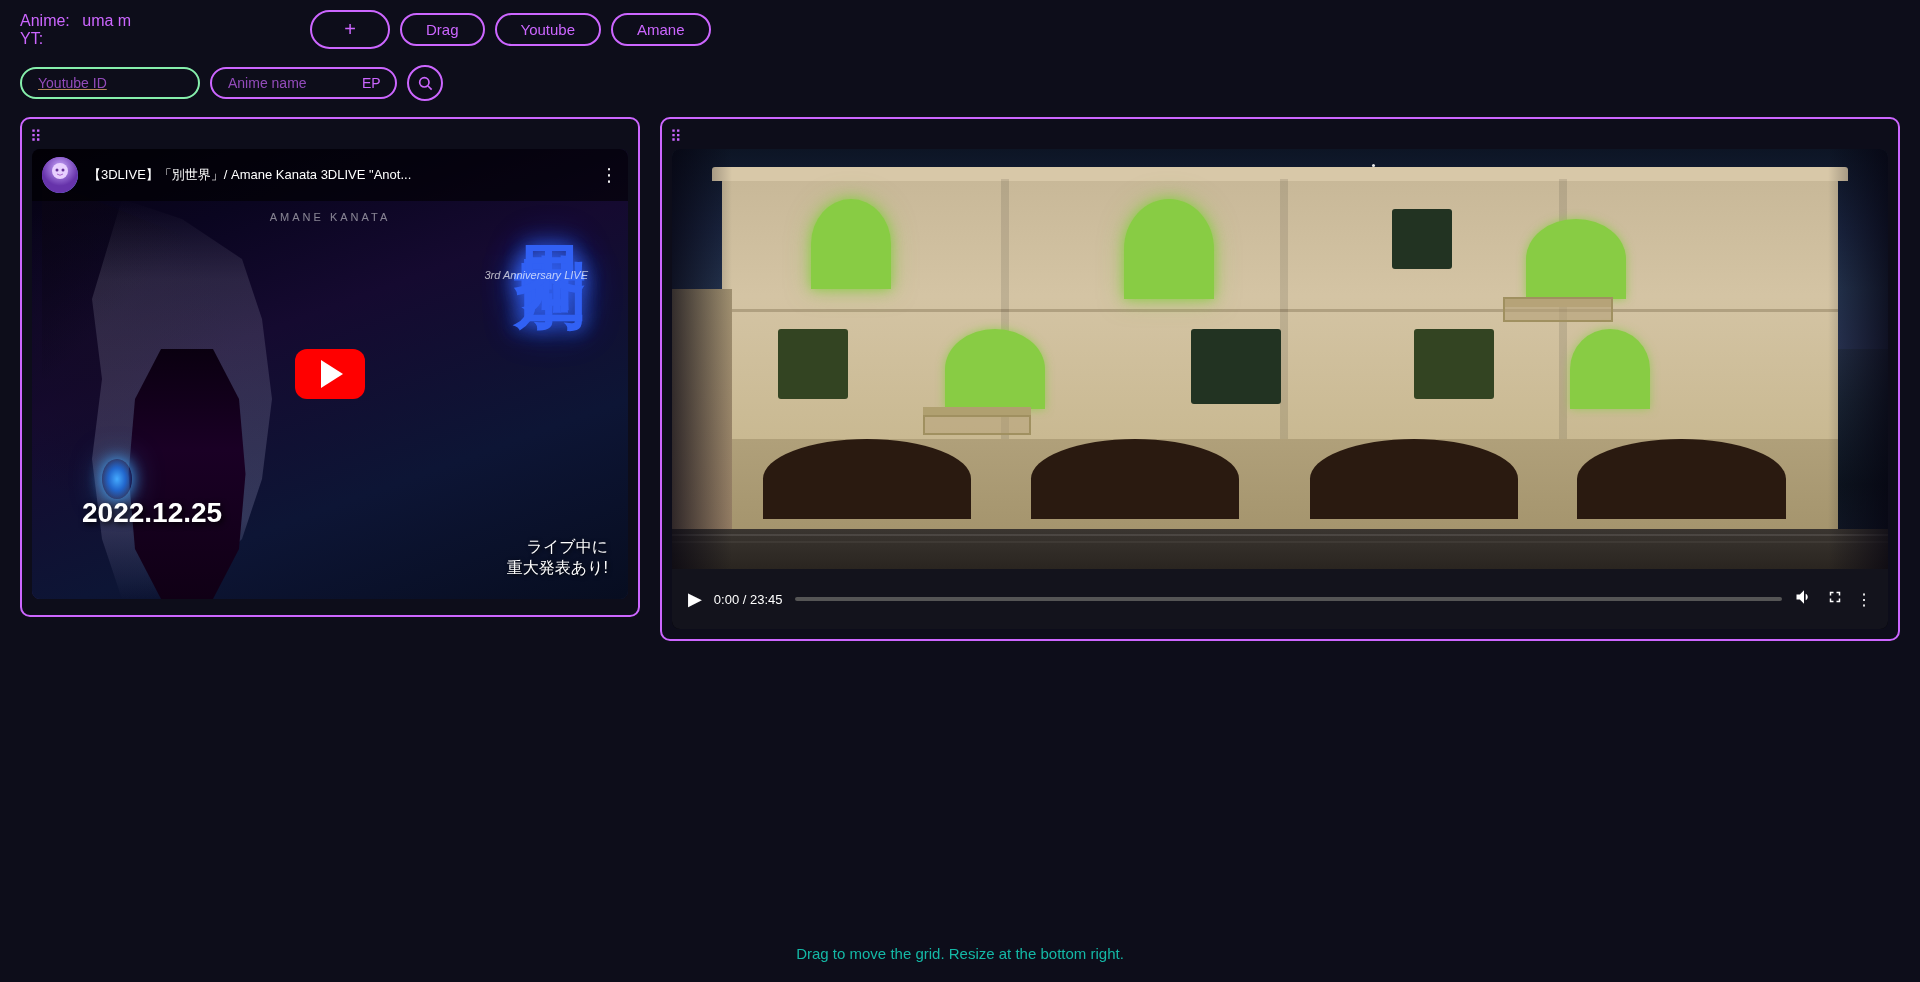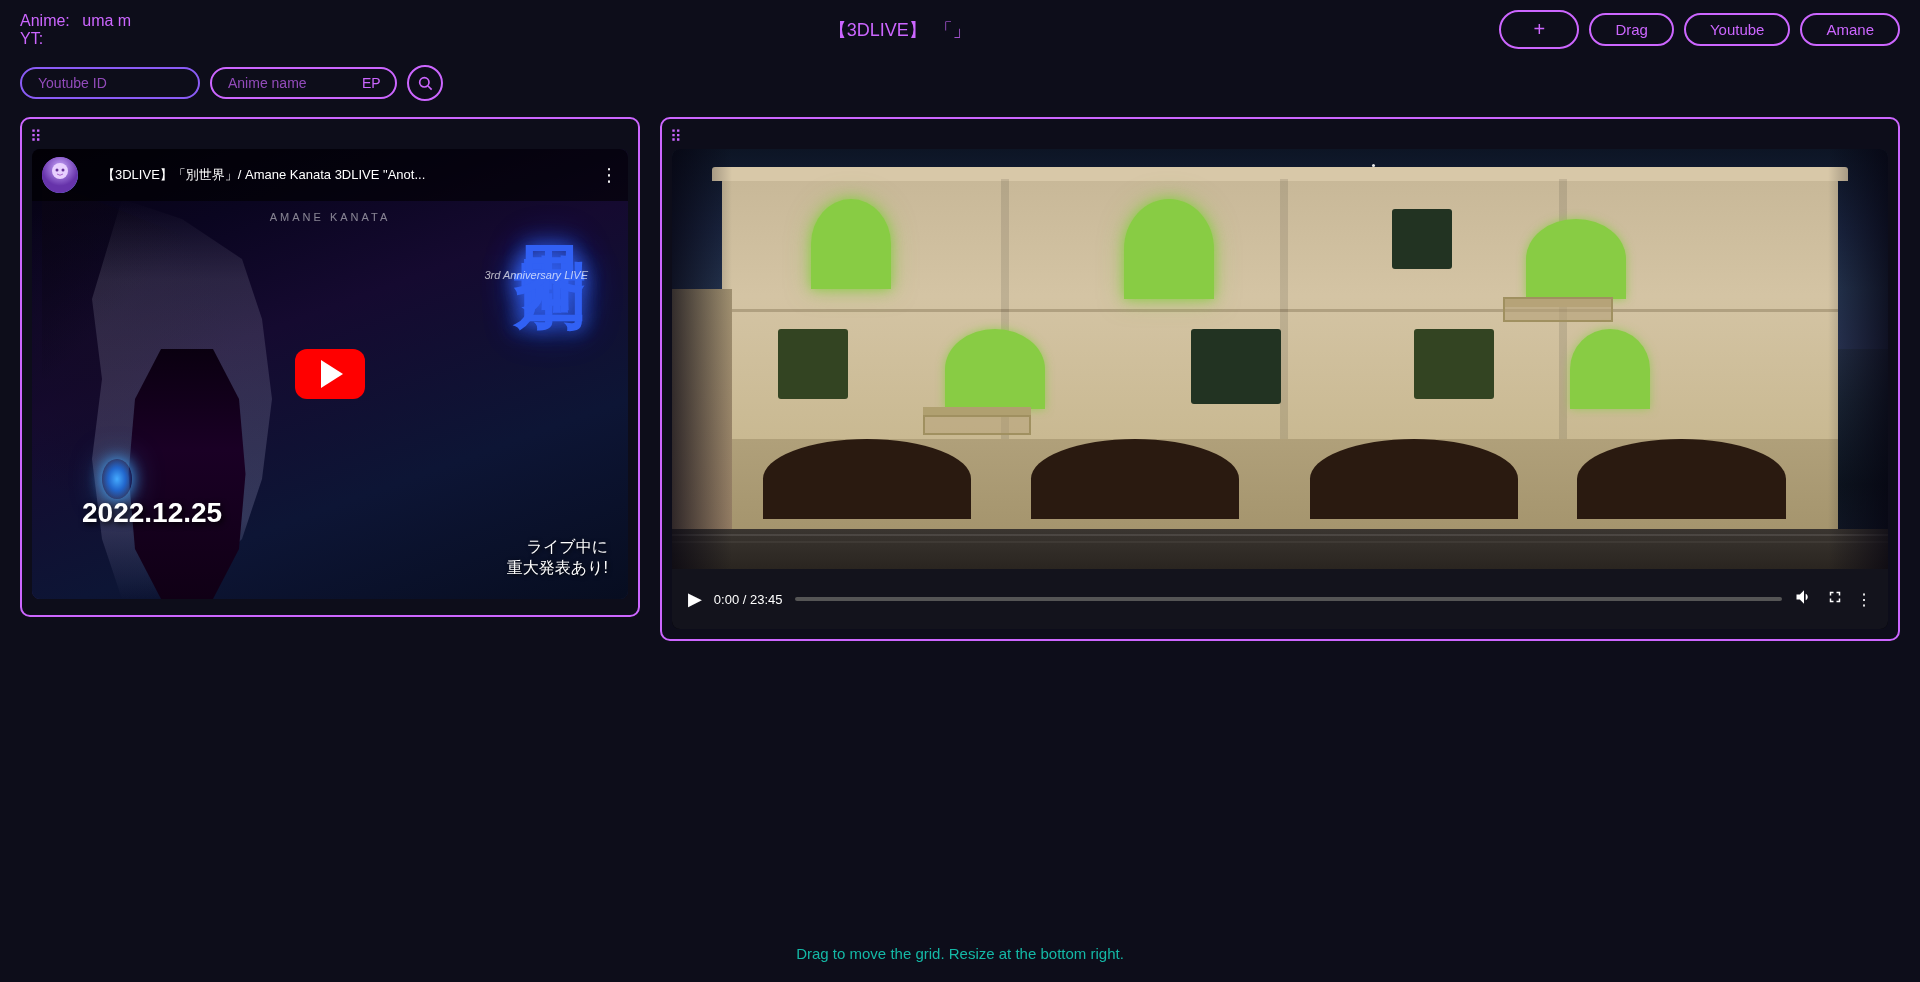--- a/index.html
+++ b/index.html
@@ -83,27 +83,28 @@
 
     
     .search-row {
       display: flex;
       align-items: center;
       gap: 10px;
       padding: 6px 20px;
     }
 
     .input-field {
-      border: 2px solid #8b5cf6;
+      border: 2px solid #86efac;
       background: transparent;
       color: #fdba74;
       border-radius: 20px;
       padding: 6px 16px;
       font-size: 14px;
       outline: none;
+      text-decoration: underline;
     }
 
     .input-field::placeholder {
       color: #cc66ff;
       opacity: 0.7;
     }
 
     .input-ep-wrapper {
       display: flex;
       align-items: center;
@@ -194,21 +195,21 @@
     }
 
     .yt-title-bar {
       position: absolute;
       top: 0;
       left: 0;
       right: 0;
       background: rgba(0,0,0,0.6);
       display: flex;
       align-items: center;
-      gap: 24px;
+      gap: 10px;
       padding: 8px 10px;
       z-index: 10;
     }
 
     .yt-avatar {
       width: 36px;
       height: 36px;
       border-radius: 50%;
       background: linear-gradient(135deg, #9933cc, #6699ff);
       flex-shrink: 0;
@@ -401,24 +402,20 @@
     <div>
       <span class="header-label">Anime:</span>
       <span class="header-value" style="margin-left:8px;">uma m</span>
     </div>
     <div>
       <span class="header-label">YT:</span>
       <span class="header-value" style="margin-left:8px;"></span>
     </div>
   </div>
 
-  <div class="header-center">
-    <span class="header-tag">【3DLIVE】</span>
-    <span class="header-tag">「」</span>
-  </div>
 
   <div class="header-buttons">
     <button class="btn-add">+</button>
     <button class="btn">Drag</button>
     <button class="btn">Youtube</button>
     <button class="btn">Amane</button>
   </div>
 </div>
 
 <div class="search-row">

